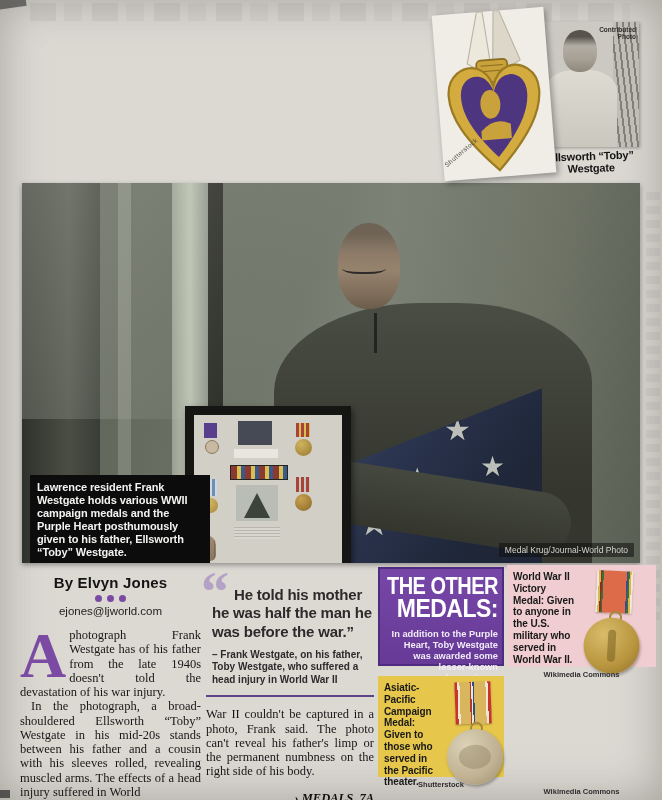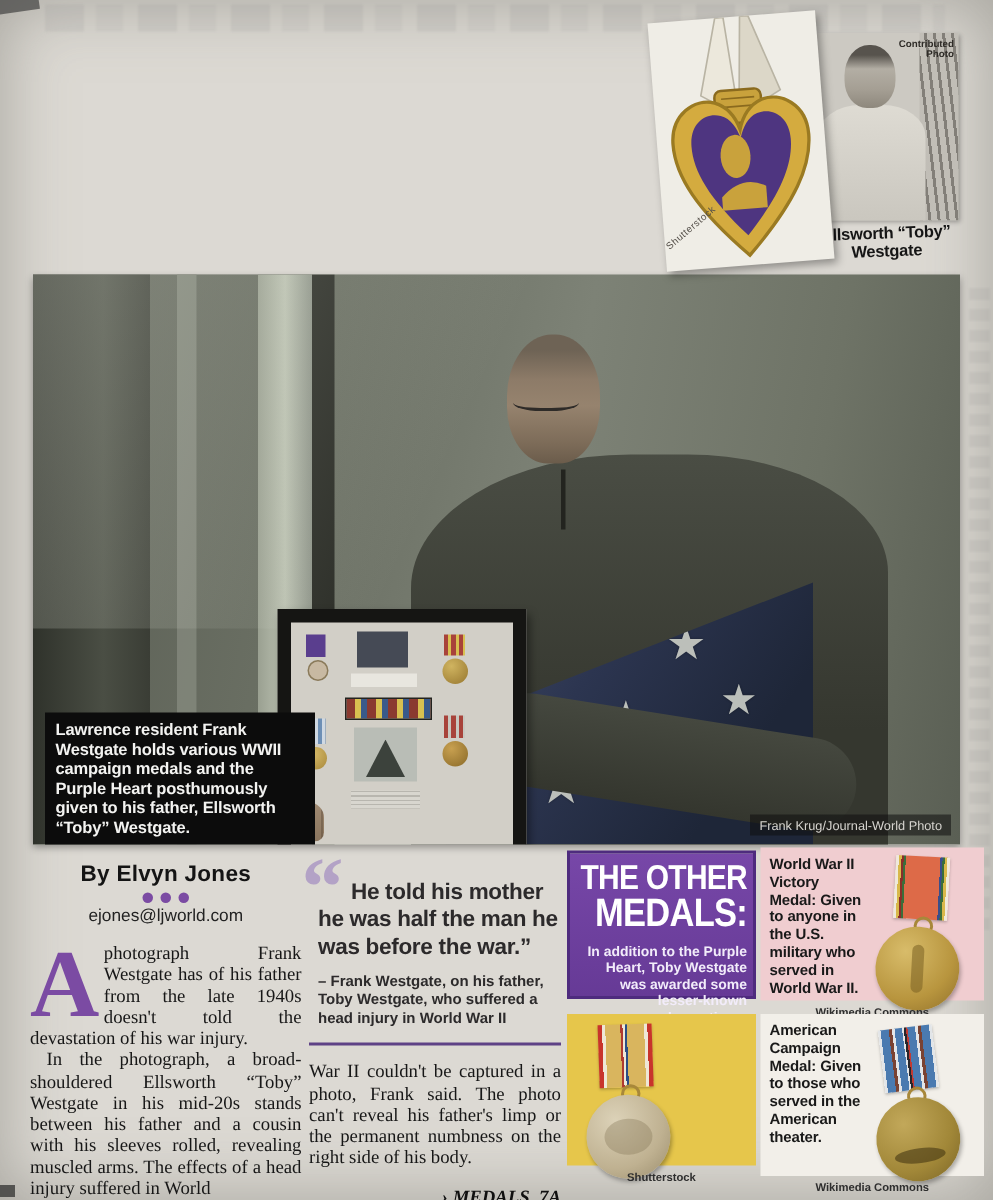--- a/index.html
+++ b/index.html
@@ -215,21 +215,21 @@
           <div class="fi f-arch"></div>
         </div>
       <div class="fi f-text"></div>
       <div class="fi f-m1-ribbon"></div>
       <div class="fi f-m1-disc"></div>
       <div class="fi f-m2-ribbon"></div>
       <div class="fi f-m2-disc"></div>
     </div>
     <div class="hand"></div>
     <div class="photo-caption">Lawrence resident Frank Westgate holds various WWII campaign medals and the Purple Heart posthumously given to his father, Ellsworth “Toby” Westgate.</div>
-    <div class="photo-credit">Frank Krug/Journal-World Photo</div>
+    <div class="photo-credit">Medal Krug/Journal-World Photo</div>
   </div>
 
   <div class="abs col1">
     <div class="byline">By Elvyn Jones</div>
     <div class="byline-dots">
       <span class="dot"></span>
       <span class="dot"></span>
       <span class="dot"></span>
     </div>
     <div class="email">ejones@ljworld.com</div>
@@ -263,34 +263,27 @@
     </div>
     <div class="medal m-ww2">
       <div class="ribbon rb-ww2"></div>
       <div class="ring"></div>
       <div class="disc d-ww2"></div>
     </div>
   </div>
   <div class="abs mcredit credit-ww2">Wikimedia Commons</div>
 
   <div class="abs mbox ap">
+    <div class="mtext">
+      <span>Asiatic-Pacific Campaign Medal:</span>
+      <span>Given to those who served in the Pacific theater.</span>
+    </div>
     <div class="medal m-ap">
       <div class="ribbon rb-ap"></div>
       <div class="ring"></div>
       <div class="disc d-ap"></div>
     </div>
   </div>
   <div class="abs mcredit credit-ap">Shutterstock</div>
 
-  <div class="abs mbox ac">
-    <div class="mtext">
-      <span>American Campaign Medal:</span>
-      <span>Given to those who served in the American theater.</span>
-    </div>
-    <div class="medal m-ac">
-      <div class="ribbon rb-ac"></div>
-      <div class="ring"></div>
-      <div class="disc d-ac"></div>
-    </div>
-  </div>
   <div class="abs mcredit credit-ac">Wikimedia Commons</div>
 
 </div>
 
 </body></html>

